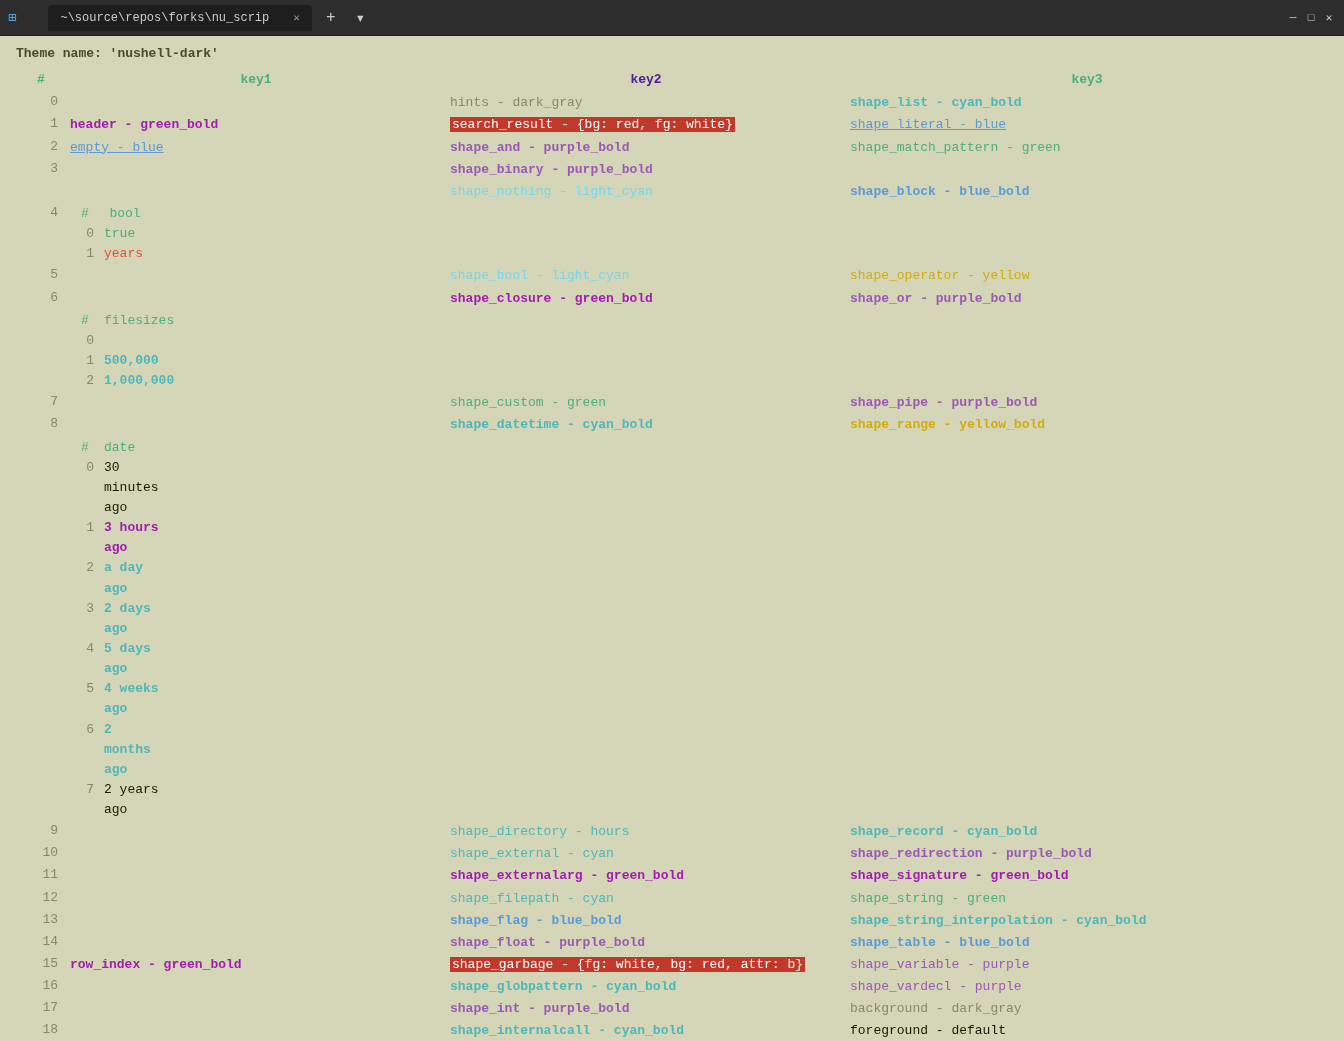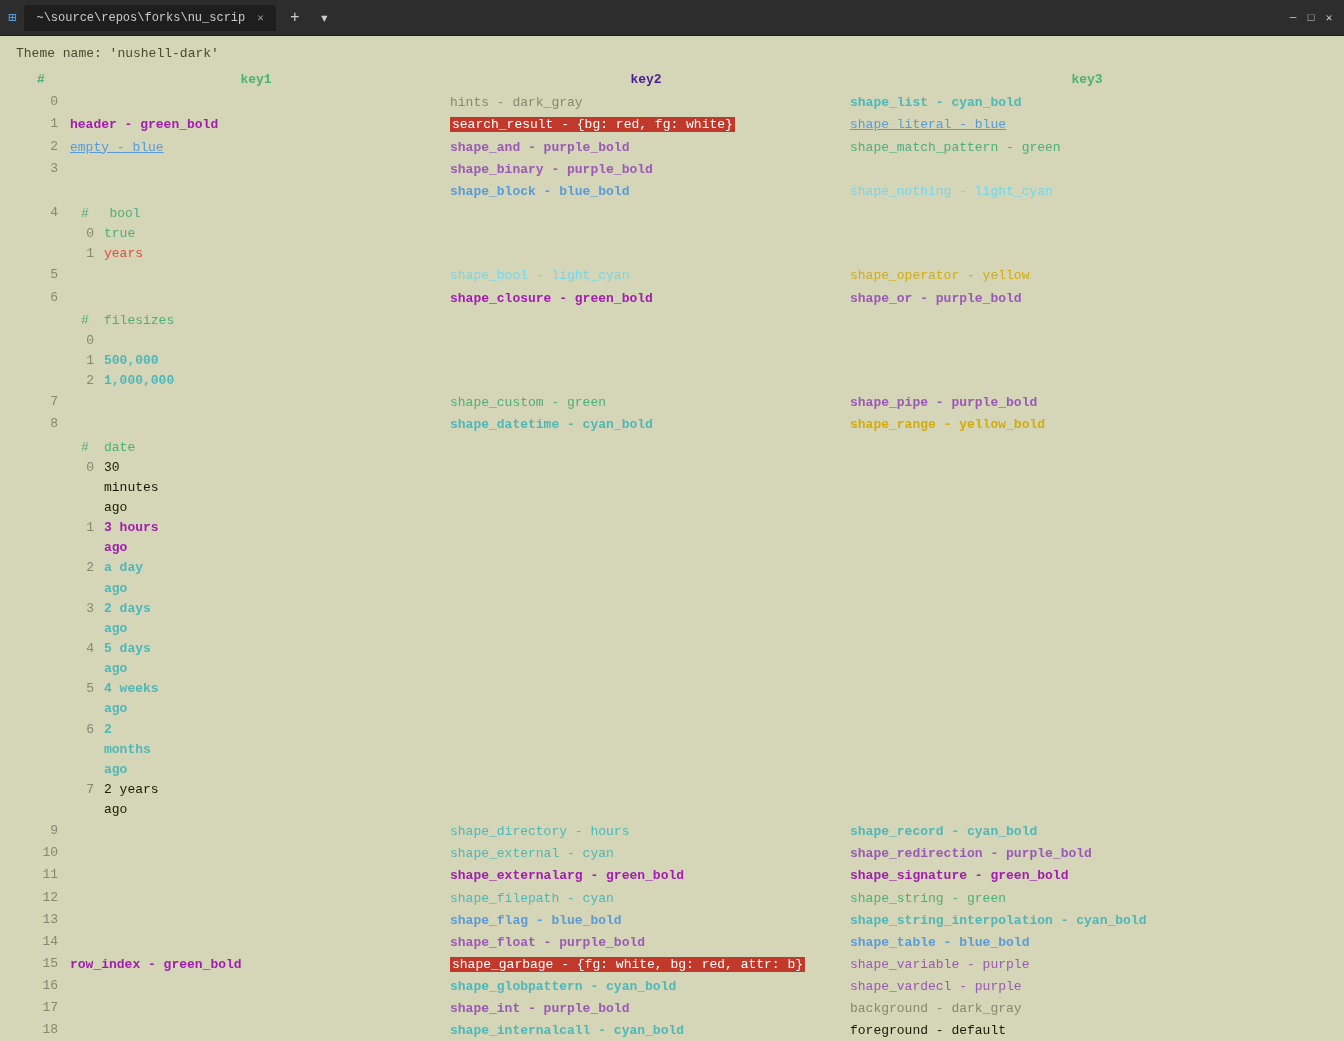--- a/index.html
+++ b/index.html
@@ -21,22 +21,23 @@
       gap: 8px;
       border-bottom: 1px solid #1e1e1e;
     }
     .tab {
       background: #1e1e1e;
       color: #cccccc;
       padding: 6px 12px;
       border-radius: 4px 4px 0 0;
       display: flex;
       align-items: center;
-      gap: 12px;
+      gap: 24px;
       font-size: 12px;
+      margin-left: 24px;
     }
     .tab-icon {
       color: #569cd6;
       font-size: 14px;
     }
     .tab-close {
       color: #999;
       cursor: pointer;
       font-size: 11px;
     }
@@ -65,20 +66,21 @@
       background: #d5d5b8;
       color: #1a1a00;
       padding: 8px 16px;
       height: calc(1041px - 36px);
       overflow-y: auto;
       line-height: 1.55;
     }
     .theme-line {
       color: #4a4a30;
       margin-bottom: 2px;
+      font-weight: bold;
     }
     .col-header {
       color: #4daf7c;
       text-align: center;
       padding: 2px 4px;
       font-weight: bold;
     }
     .row-num {
       color: #888870;
       text-align: right;
@@ -156,22 +158,22 @@
     <div class="cell c-purple-bold">shape_and - purple_bold</div>
     <div class="cell c-green">shape_match_pattern - green</div>
 
     <div class="row-num">3</div>
     <div class="cell"></div>
     <div class="cell c-purple-bold">shape_binary - purple_bold</div>
     <div class="cell"></div>
 
     <div class="row-num"></div>
     <div class="cell"></div>
+    <div class="cell c-light-cyan">shape_nothing - light_cyan</div>
     <div class="cell c-blue-bold">shape_block - blue_bold</div>
-    <div class="cell c-light-cyan">shape_nothing - light_cyan</div>
 
     <div class="row-num">4</div>
     <div class="cell" style="display:flex; flex-direction:column;">
       <div style="display:grid; grid-template-columns: 30px 50px auto;">
         <div class="sub-header c-green">#</div>
         <div class="sub-header c-green">bool</div>
         <div></div>
         <div class="sub-num">0</div>
         <div class="c-green" style="padding-left:4px;">true</div>
         <div></div>

